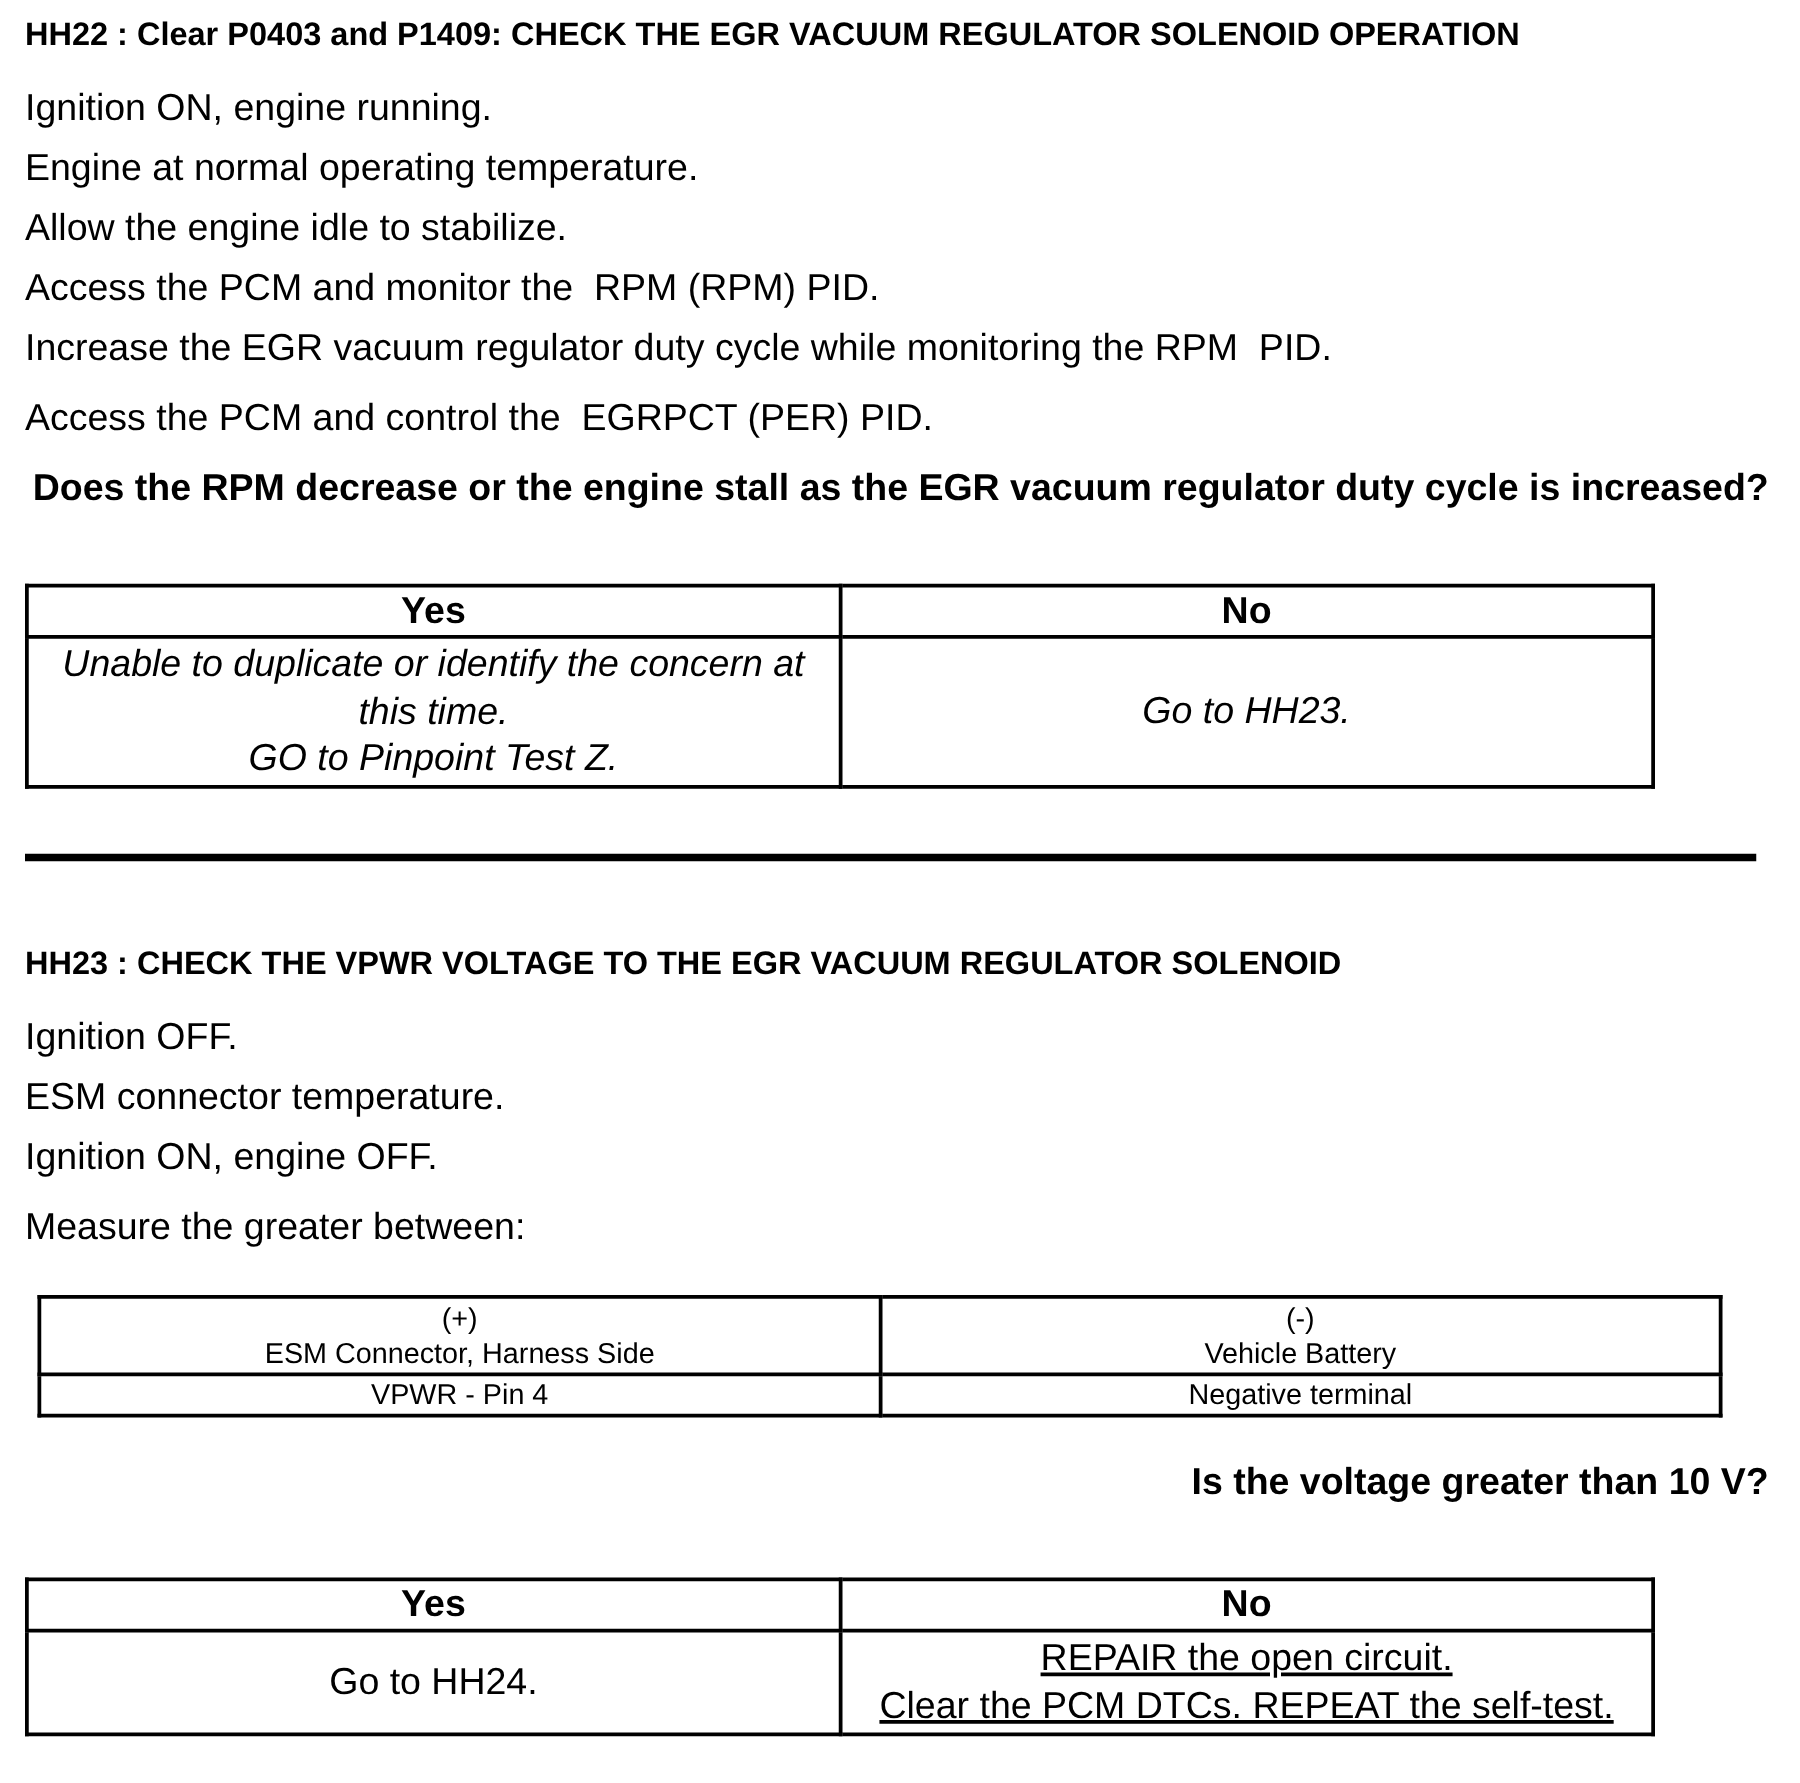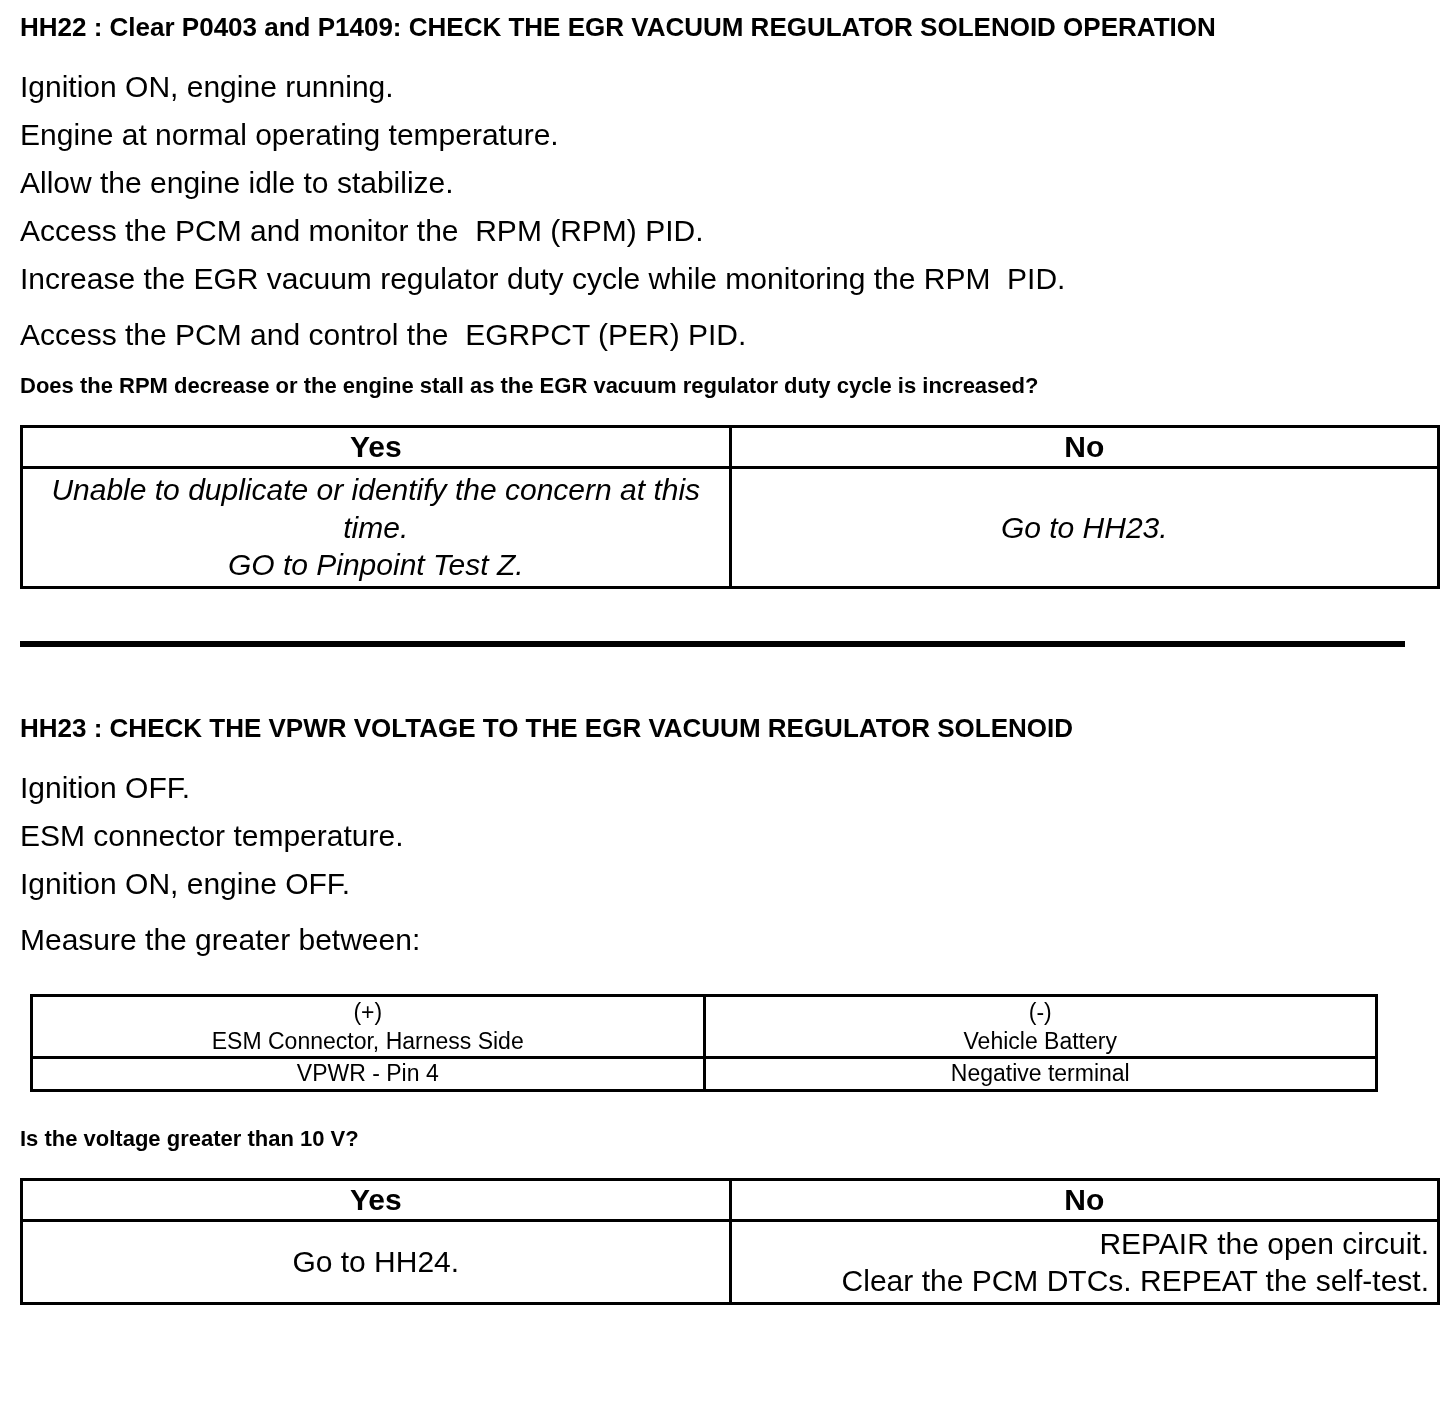--- a/index.html
+++ b/index.html
@@ -25,46 +25,47 @@
   .step-line {
     font-size: 30px;
     line-height: 1.2;
     margin: 4px 0 12px 0;
     white-space: pre-wrap;
   }
   .step-line.spaced-top {
     margin-top: 20px;
   }
   .question {
-    font-size: 22px;
+    font-size: 30px;
     font-weight: bold;
     line-height: 1.2;
     margin: 20px 0 0 0;
     max-width: 1395px;
     white-space: pre-wrap;
+    text-align: right;
   }
   table.results-table {
     border-collapse: collapse;
-    width: 1420px;
-    margin-top: 26px;
+    width: 1304px;
+    margin-top: 58px;
     table-layout: fixed;
   }
   table.results-table th,
   table.results-table td {
     border: 3px solid #000000;
     font-size: 30px;
     padding: 2px 8px;
     vertical-align: middle;
   }
   table.results-table th {
     font-weight: bold;
     text-align: center;
   }
   td.center-cell { text-align: center; }
-  td.left-cell   { text-align: right; padding-left: 6px; }
+  td.left-cell   { text-align: center; padding-left: 6px; text-decoration: underline; }
   .cell-line { display: block; line-height: 1.25; }
   .tall-cell { height: 108px; font-style: italic; }
   .mid-cell  { height: 76px; }
 
   .section-divider {
     height: 6px;
     background: #000000;
     margin: 52px 0 0 0;
     width: 1385px;
   }

